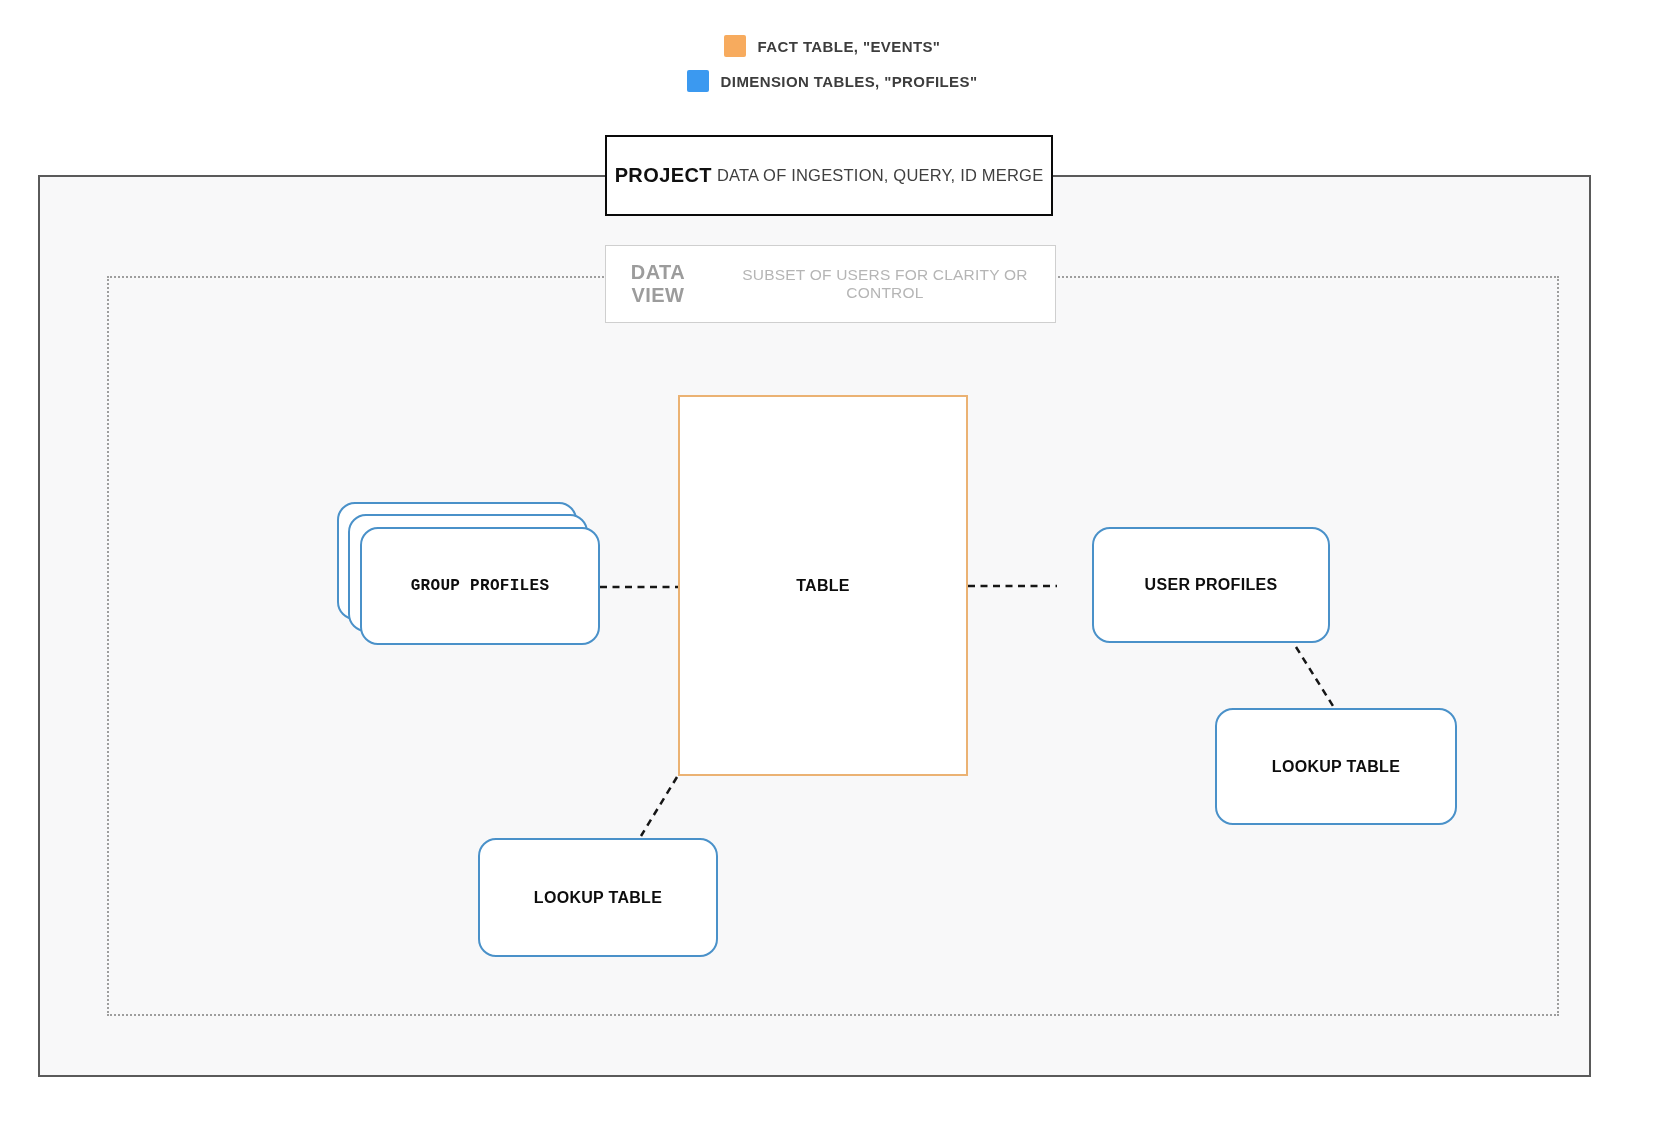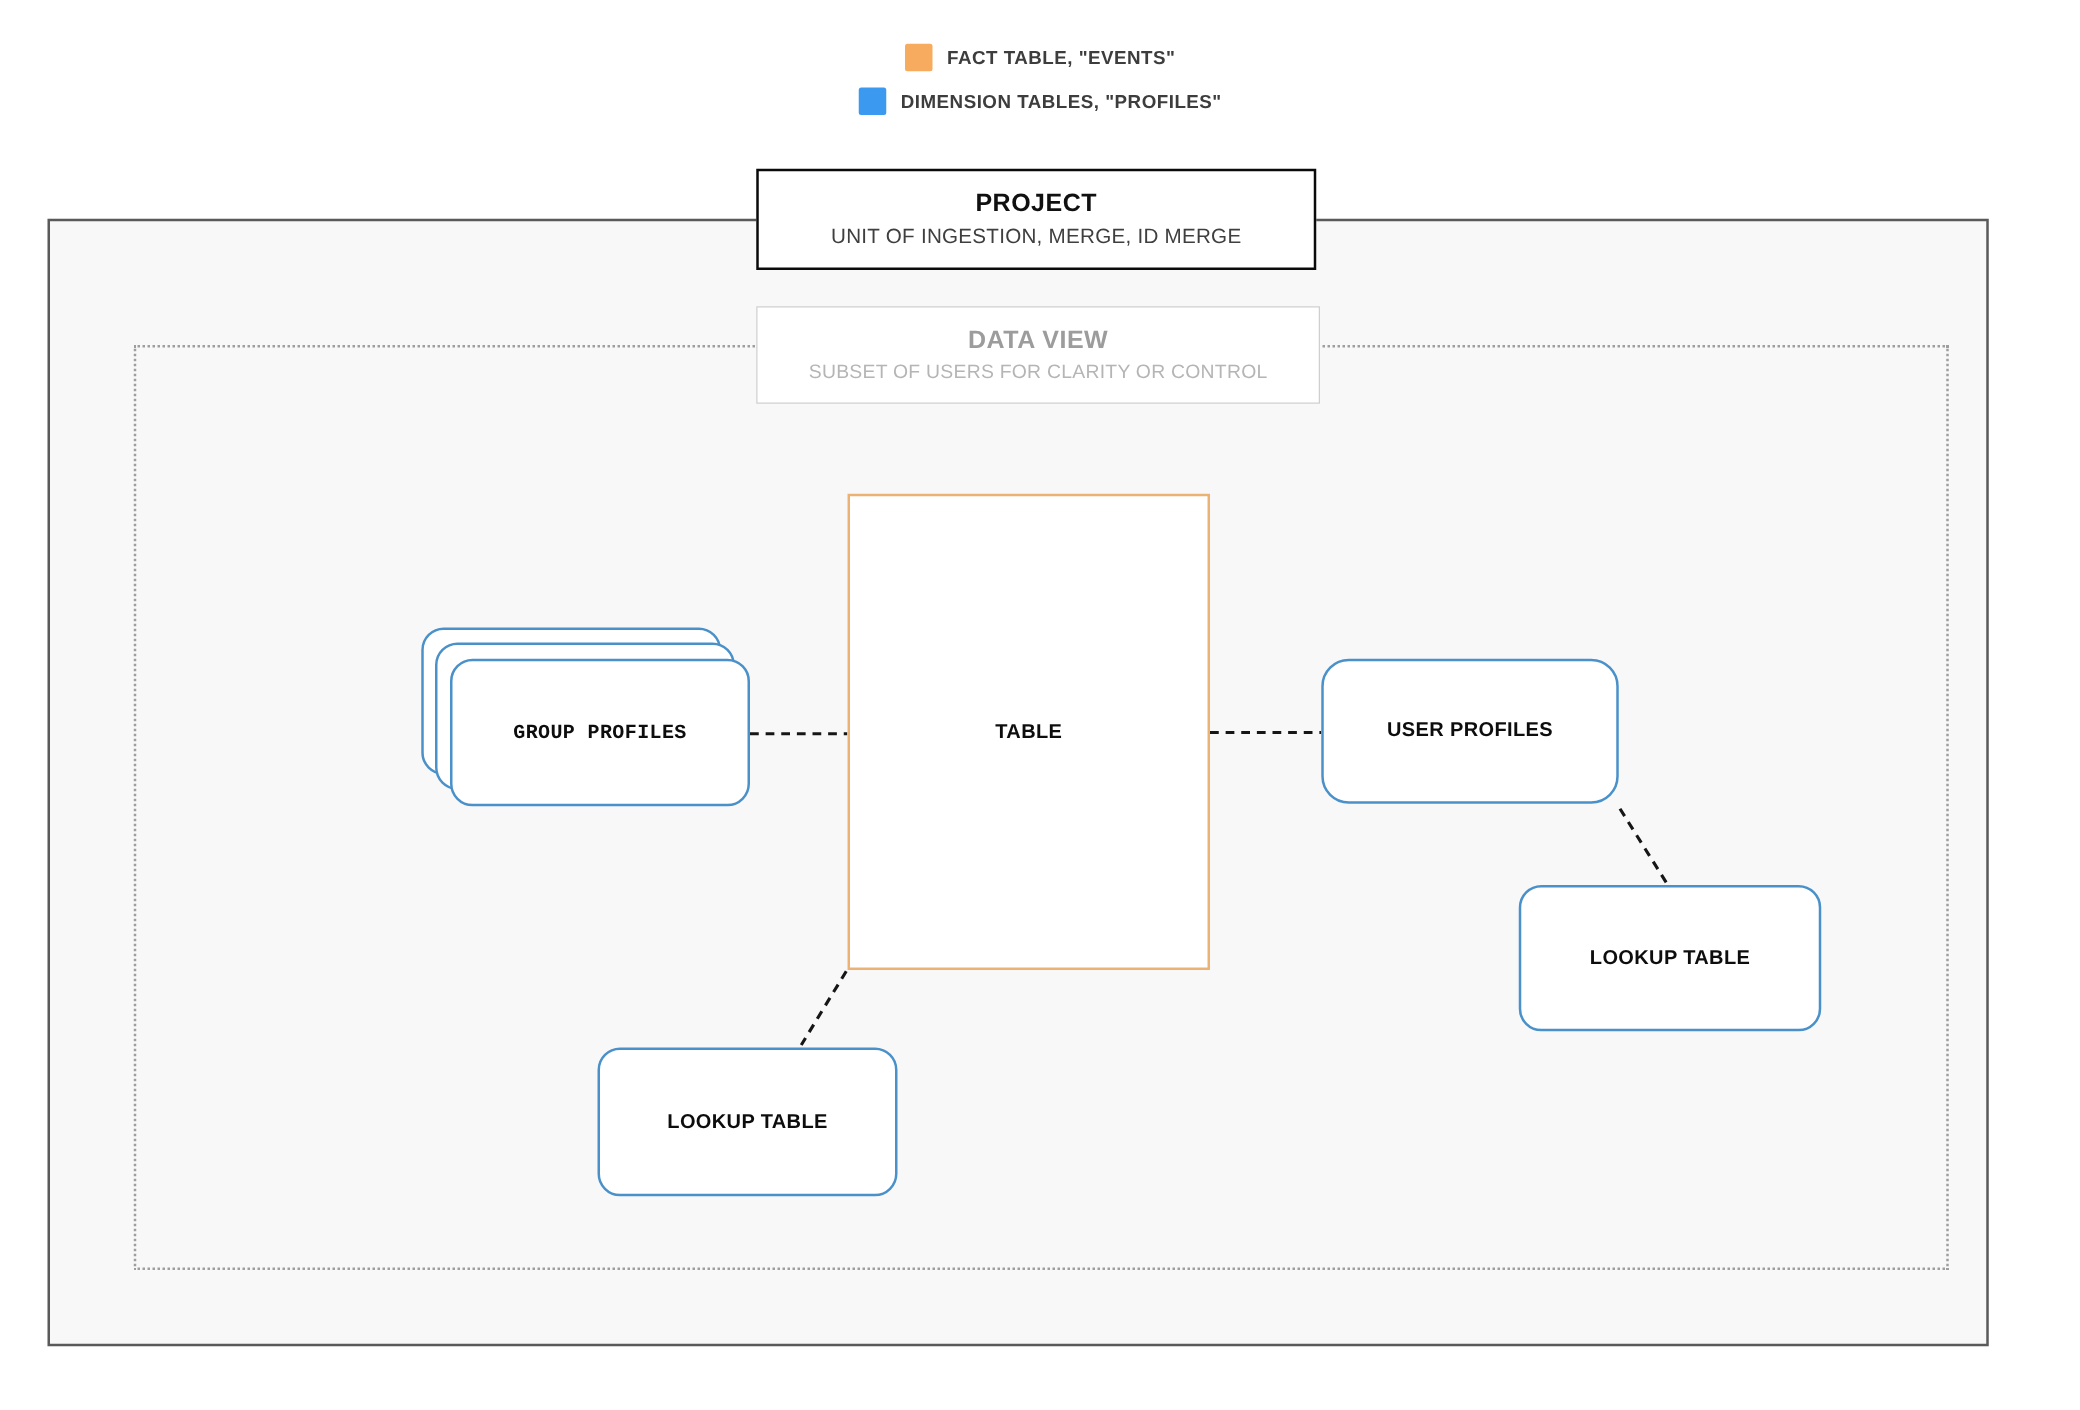--- a/index.html
+++ b/index.html
@@ -29,21 +29,21 @@
     border:2px solid #5a5a5a; background:#f8f8f9;
   }
   .dataview-boundary {
     position:absolute; left:107px; top:276px; width:1448px; height:736px;
     border:2px dotted #9e9e9e;
   }
 
   
   .label-box {
     position:absolute; background:#ffffff; text-align:center;
-    display:flex; flex-direction:column; align-items:center; justify-content:center; gap:5px;
+    display:flex; flex-direction:row; align-items:center; justify-content:center; gap:5px;
   }
   .label-box.project {
     left:605px; top:135px; width:444px; height:77px; border:2px solid #0a0a0a;
   }
   .label-box.project .lb-title   { font-size:20px; font-weight:700; color:#101010; letter-spacing:0.4px; }
   .label-box.project .lb-subtitle{ font-size:16.5px; color:#3f3f3f; letter-spacing:0.2px; }
   .label-box.dataview {
     left:605px; top:245px; width:449px; height:76px; border:1px solid #cfcfcf;
   }
   .label-box.dataview .lb-title   { font-size:20px; font-weight:700; color:#9c9c9c; letter-spacing:0.4px; }
@@ -64,21 +64,21 @@
     left:678px; top:395px; width:286px; height:377px;
     border:2px solid #EBB273;
   }
   .dim-card {
     position:absolute; background:#ffffff; border:2px solid #4A91C9; border-radius:18px;
     display:flex; align-items:center; justify-content:center;
   }
   .stack-back { left:337px; top:502px; width:236px; height:114px; }
   .stack-mid  { left:348px; top:514px; width:236px; height:114px; }
   .stack-front{ left:360px; top:527px; width:236px; height:114px;font-family:Liberation Mono, monospace; }
-  .user-profiles { left:1057px; top:527px; width:234px; height:112px;border-radius:22px; }
+  .user-profiles { left:1092px; top:527px; width:234px; height:112px; }
   .lookup-right  { left:1215px; top:708px; width:238px; height:113px; }
   .lookup-bottom { left:478px;  top:838px; width:236px; height:115px; }
 </style>
 </head>
 <body>
 
 <div class="stage">
 
   <div class="legend">
     <div class="legend-row">
@@ -89,21 +89,21 @@
       <span class="swatch blue"></span>
       <span class="legend-label">DIMENSION TABLES, "PROFILES"</span>
     </div>
   </div>
 
   <div class="project-boundary"></div>
   <div class="dataview-boundary"></div>
 
   <div class="label-box project">
     <div class="lb-title">PROJECT</div>
-    <div class="lb-subtitle">UNIT OF INGESTION, MERGE, ID MERGE</div>
+    <div class="lb-subtitle">DATA OF INGESTION, QUERY, ID MERGE</div>
   </div>
   <div class="label-box dataview">
     <div class="lb-title">DATA VIEW</div>
     <div class="lb-subtitle">SUBSET OF USERS FOR CLARITY OR CONTROL</div>
   </div>
 
   <svg class="connectors" viewBox="0 0 1664 1128" xmlns="http://www.w3.org/2000/svg">
     <line x1="600" y1="587" x2="678" y2="587"></line>
     <line x1="968" y1="586" x2="1057" y2="586"></line>
     <line x1="1296" y1="647" x2="1333" y2="706"></line>

